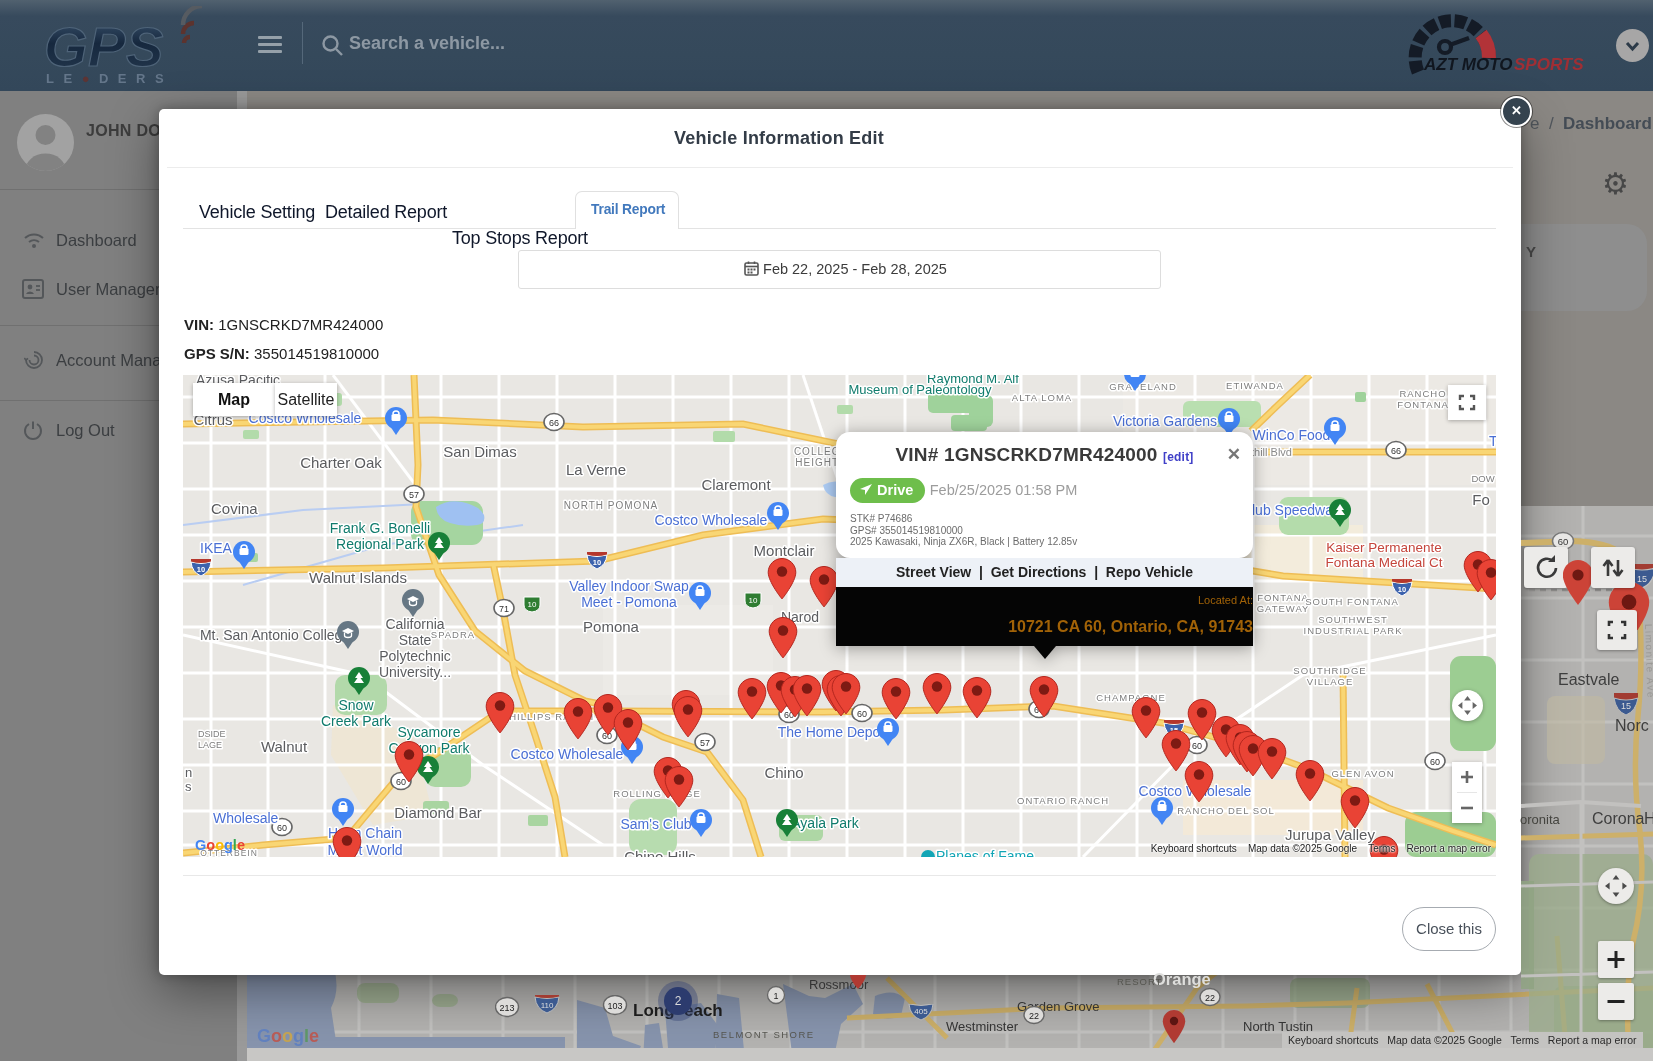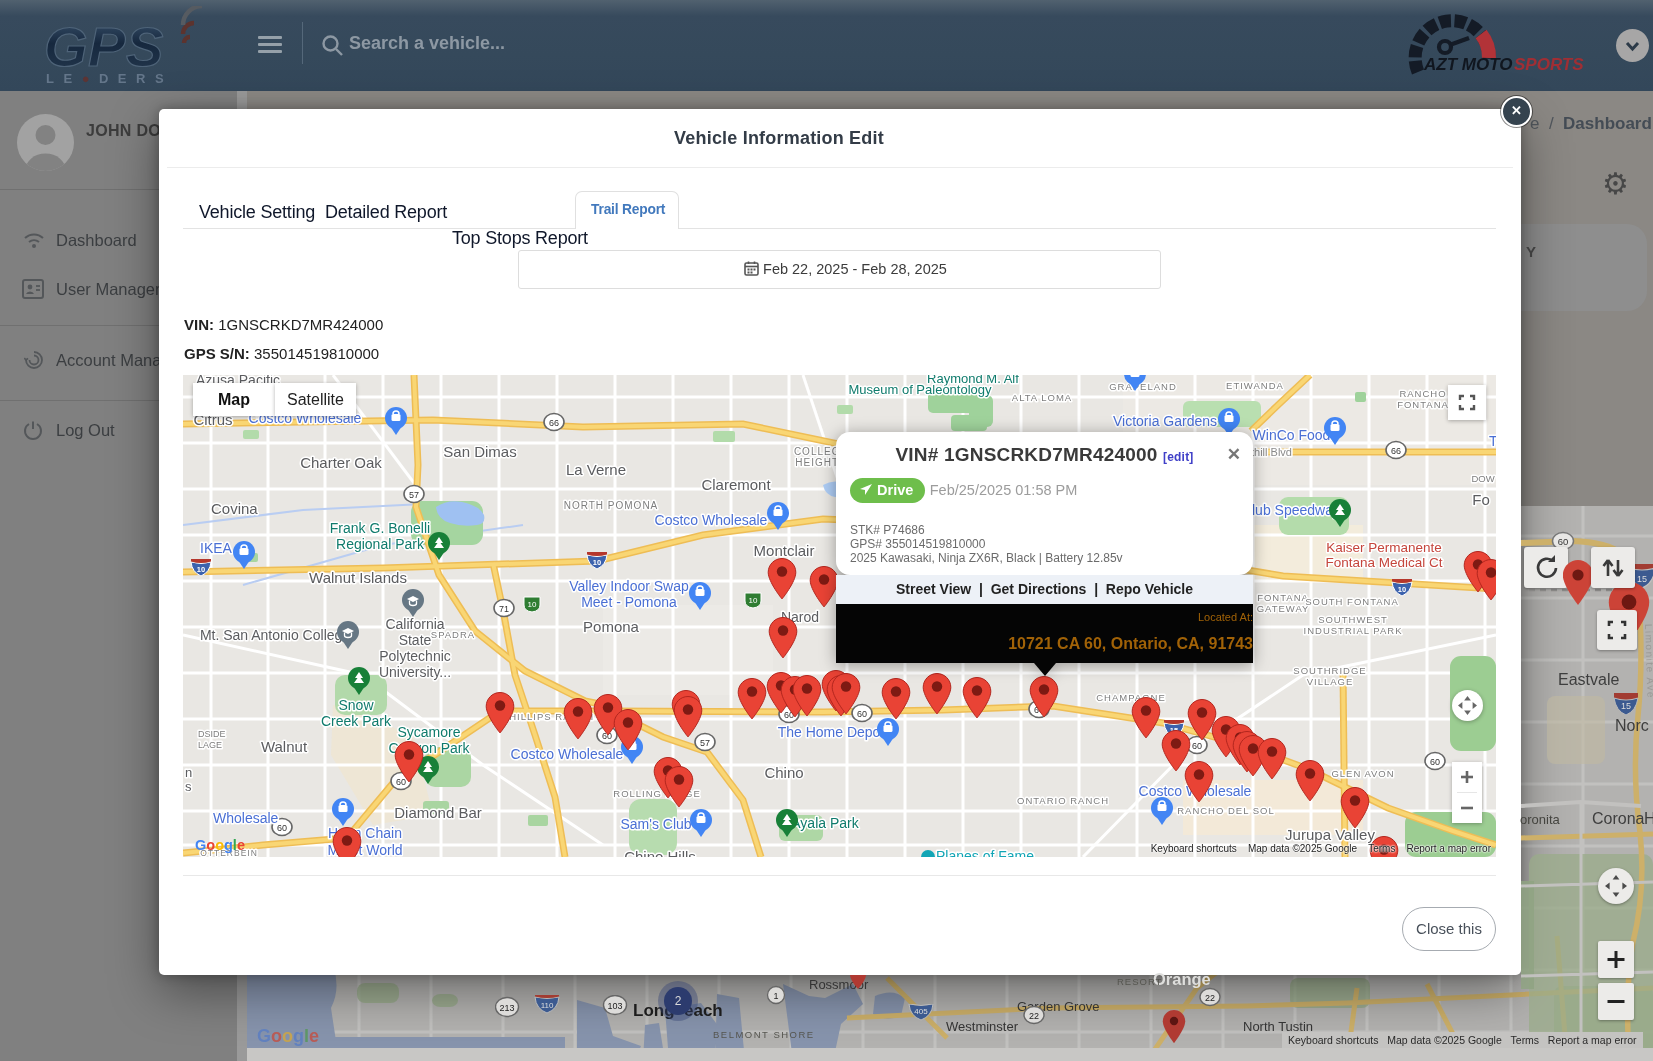--- a/index.html
+++ b/index.html
@@ -671,21 +671,21 @@
           <use href="#rpin" x="1070" y="374"></use>
           <use href="#rpin" x="1089" y="377"></use>
           <use href="#rpin" x="1127" y="399"></use>
           <use href="#rpin" x="1172" y="426"></use>
           <use href="#rpin" x="1295" y="190"></use>
           <use href="#rpin" x="1308" y="198"></use>
           <use href="#rpin" x="1201" y="475"></use>
         </g>
       </svg>
 <div style="position:absolute;left:10px;top:8px;width:82px;height:33px;background:#fff;box-shadow:0 1px 4px rgba(0,0,0,.3);text-align:center;line-height:33px;font-size:16px;font-weight:bold;color:#111;z-index:5">Map</div>
-<div style="position:absolute;left:92px;top:8px;width:81px;height:33px;background:#fff;box-shadow:0 1px 4px rgba(0,0,0,.3);text-align:center;line-height:33px;font-size:16px;color:#222;z-index:5">Satellite</div>
+<div style="position:absolute;left:92px;top:8px;width:62px;height:33px;background:#fff;box-shadow:0 1px 4px rgba(0,0,0,.3);text-align:center;line-height:33px;font-size:16px;color:#222;z-index:5">Satellite</div>
 <div style="position:absolute;left:1265px;top:10px;width:38px;height:35px;background:#fff;box-shadow:0 1px 4px rgba(0,0,0,.3);z-index:5">
  <svg width="38" height="35" viewBox="0 0 38 35">
           <g stroke="#555" stroke-width="2.4" fill="none">
             <path d="M12 15 v-4 h4"></path>
             <path d="M26 15 v-4 h-4"></path>
             <path d="M12 20 v4 h4"></path>
             <path d="M26 20 v4 h-4"></path>
           </g>
         </svg>
 </div>
@@ -724,21 +724,21 @@
   <div style="background:#fff; border-radius:14px; padding:12px 14px 10px 14px; position:relative;">
     <div style="text-align:center; font-size:19px; font-weight:bold; color:#3a3a3a; letter-spacing:.2px">VIN# 1GNSCRKD7MR424000 <span style="font-size:12px;color:#4040c8;font-weight:bold;">[edit]</span></div>
     <div style="position:absolute; right:12px; top:12px; color:#777; font-size:17px; font-weight:bold;">✕</div>
     <div style="margin-top:12px;">
       <span style="display:inline-block; background:#6ebe4b; color:#fff; font-weight:bold; font-size:14.5px; border-radius:14px; padding:4px 12px 5px 10px;">
         <svg width="13" height="13" viewBox="0 0 13 13" style="vertical-align:-1px">
               <path d="M12 1 L5 12 L5 7 L0 6 Z" fill="#fff"></path>
             </svg> Drive</span>
       <span style="color:#9c9c9c; font-size:14.5px;"> Feb/25/2025 01:58 PM</span>
     </div>
-    <div style="margin-top:20px; font-size:12px; color:#6b6b6b; line-height:1.17;">STK# P74686<br>GPS# 355014519810000<br>2025 Kawasaki, Ninja ZX6R, Black | Battery 12.85v</div>
+    <div style="margin-top:10px; font-size:10px; color:#6b6b6b; line-height:1.17;">STK# P74686<br>GPS# 355014519810000<br>2025 Kawasaki, Ninja ZX6R, Black | Battery 12.85v</div>
   </div>
   <div style="background:#edf1f7; text-align:center; font-size:14px; font-weight:bold; color:#222; padding:6px 0 7px 0;">Street View&nbsp; | &nbsp;Get Directions&nbsp; | &nbsp;Repo Vehicle</div>
   <div style="background:#050505; color:#a16207; text-align:right; padding:7px 0 10px 0;">
     <div style="font-size:11px;">Located At:</div>
     <div style="font-size:16px; font-weight:bold; margin-top:12px;">10721 CA 60, Ontario, CA, 91743</div>
   </div>
   <div style="width:0;height:0;margin:0 auto;border-left:11px solid transparent;border-right:11px solid transparent;border-top:13px solid #050505;"></div>
 </div>
 
 </div>

